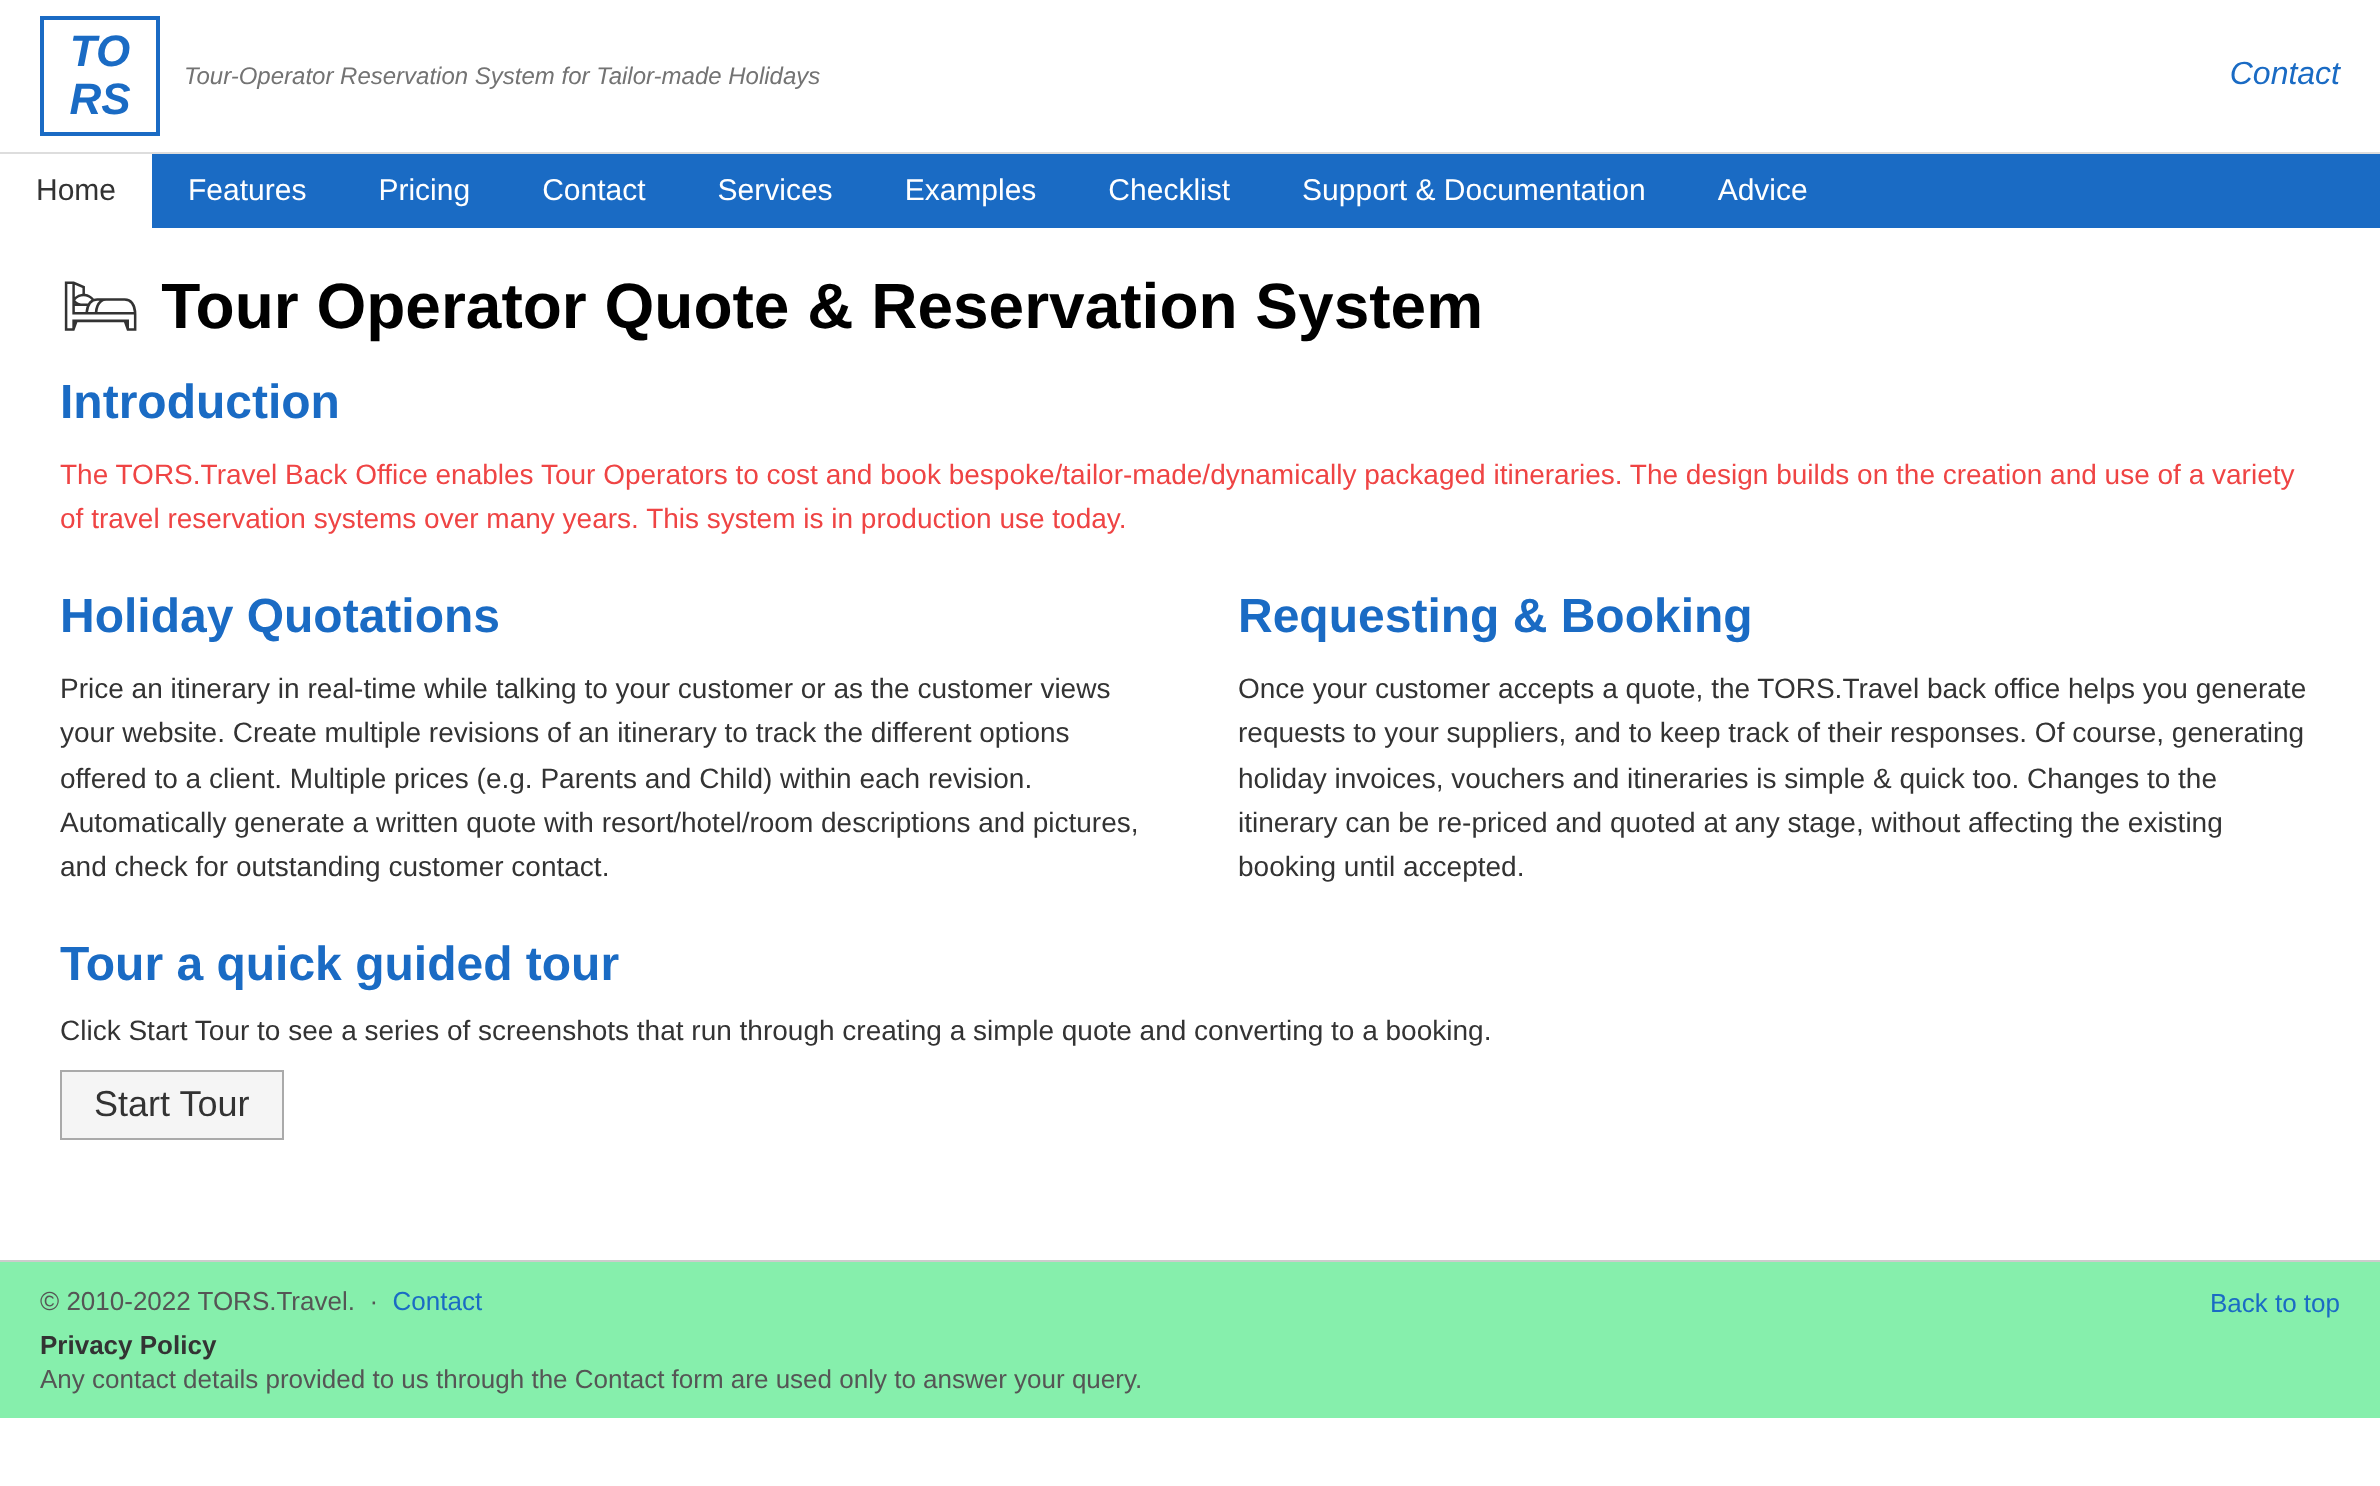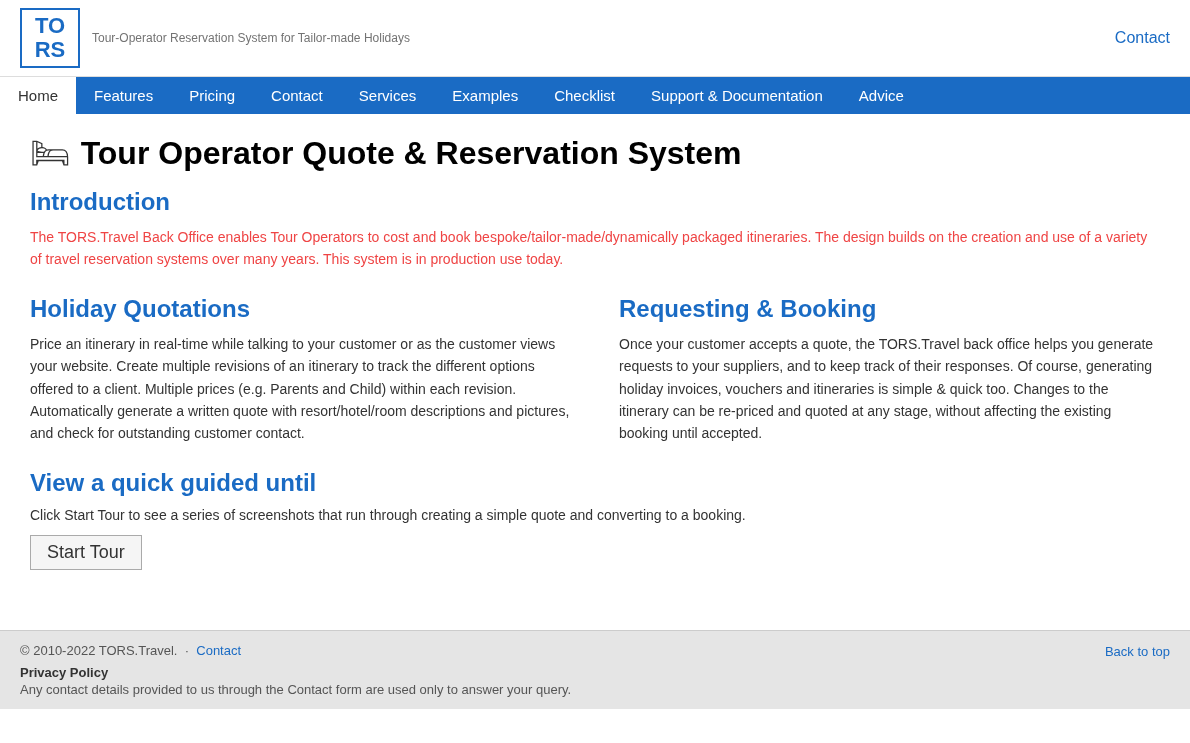--- a/index.html
+++ b/index.html
@@ -5,20 +5,21 @@
     * { margin: 0; padding: 0; box-sizing: border-box; }
     body { font-family: Arial, sans-serif; font-size: 14px; color: #333; background: #fff; }
 
     
     .header {
       display: flex;
       align-items: center;
       justify-content: space-between;
       padding: 8px 20px;
       border-bottom: 1px solid #ddd;
+      font-style: italic;
     }
     .header-left {
       display: flex;
       align-items: center;
       gap: 12px;
     }
     .logo-box {
       width: 60px;
       height: 60px;
       border: 2px solid #1a6bc4;
@@ -122,21 +123,21 @@
       background: #f5f5f5;
       border: 1px solid #aaa;
       padding: 6px 16px;
       font-size: 18px;
       cursor: pointer;
       color: #333;
     }
 
     
     footer {
-      background: #e5e5e5;
+      background: #86efac;
       border-top: 1px solid #ccc;
       padding: 12px 20px;
       margin-top: 20px;
     }
     .footer-top {
       display: flex;
       justify-content: space-between;
       align-items: center;
       margin-bottom: 6px;
     }
@@ -217,21 +218,21 @@
       <div class="section-title">Holiday Quotations</div>
       <p class="col-text">Price an itinerary in real-time while talking to your customer or as the customer views your website. Create multiple revisions of an itinerary to track the different options offered to a client. Multiple prices (e.g. Parents and Child) within each revision. Automatically generate a written quote with resort/hotel/room descriptions and pictures, and check for outstanding customer contact.</p>
     </div>
     <div>
       <div class="section-title">Requesting &amp; Booking</div>
       <p class="col-text">Once your customer accepts a quote, the TORS.Travel back office helps you generate requests to your suppliers, and to keep track of their responses. Of course, generating holiday invoices, vouchers and itineraries is simple &amp; quick too. Changes to the itinerary can be re-priced and quoted at any stage, without affecting the existing booking until accepted.</p>
     </div>
   </div>
 
   <div class="tour-section">
-    <div class="section-title">View a quick guided until</div>
+    <div class="section-title">Tour a quick guided tour</div>
     <p class="tour-desc">Click Start Tour to see a series of screenshots that run through creating a simple quote and converting to a booking.</p>
     <button class="start-tour-btn">Start Tour</button>
   </div>
 
 </div>
 
 <footer>
   <div class="footer-top">
     <div class="footer-left">
       <span>© 2010-2022 TORS.Travel.</span>

